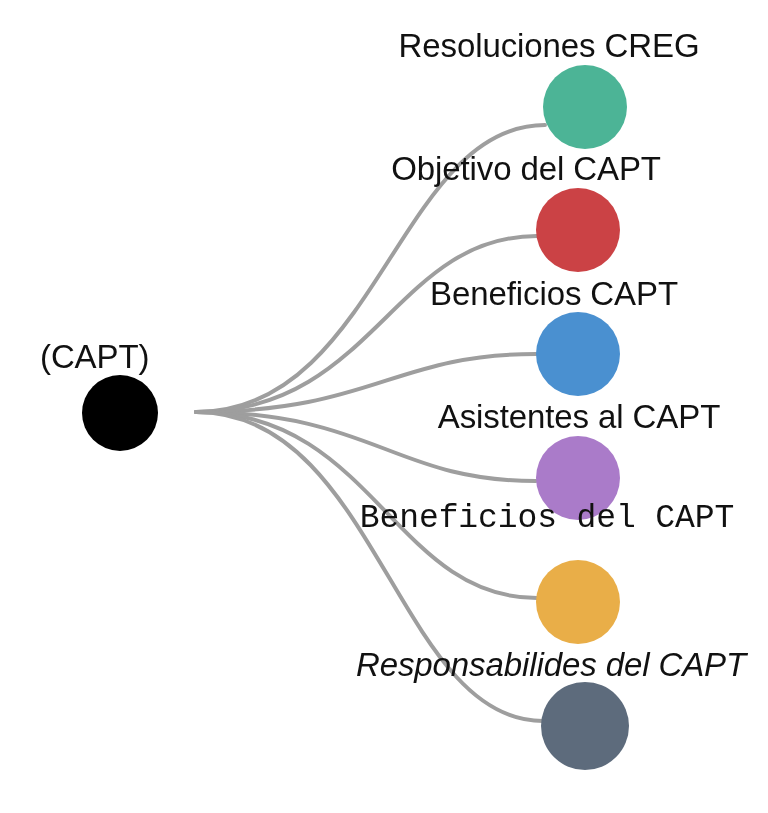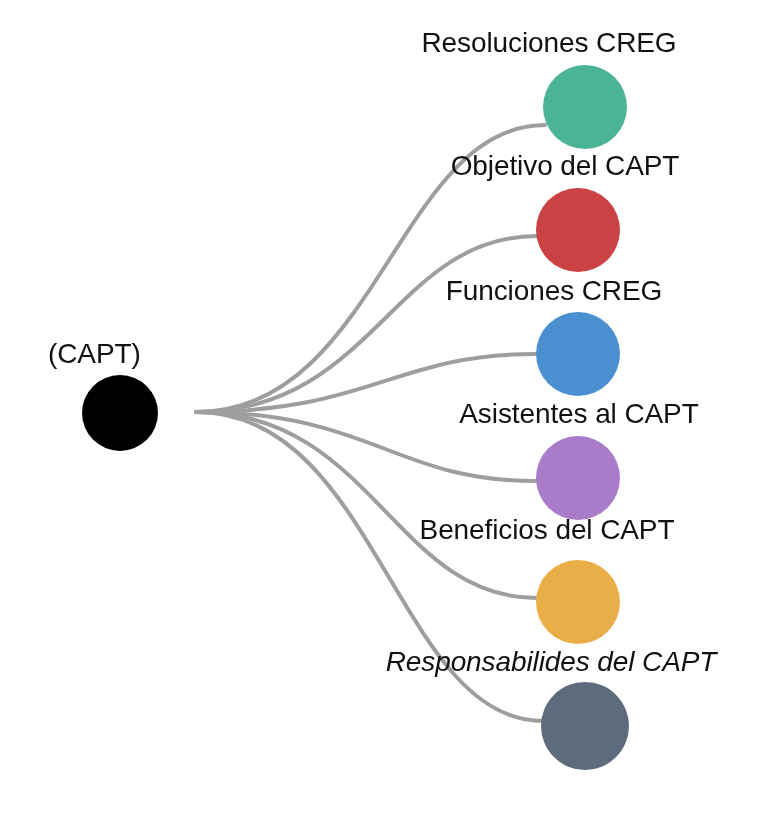--- a/index.html
+++ b/index.html
@@ -23,21 +23,21 @@
     position: absolute;
     top: 0;
     left: 0;
     width: 768px;
     height: 813px;
     display: block;
   }
   .node-label {
     position: absolute;
     font-family: "Liberation Sans", sans-serif;
-    font-size: 28px;
+    font-size: 33px;
     font-weight: 400;
     color: #111111;
     white-space: nowrap;
     letter-spacing: -0.1px;
     line-height: 1;
     -webkit-font-smoothing: antialiased;
   }
   .node-label.center-anchor {
     transform: translateX(-50%);
   }
@@ -60,24 +60,24 @@
         <circle cx="120" cy="413" r="38" fill="#000000"></circle>
         <circle cx="585" cy="107" r="42" fill="#4CB496"></circle>
         <circle cx="578" cy="230" r="42" fill="#CB4245"></circle>
         <circle cx="578" cy="354" r="42" fill="#4A90D0"></circle>
         <circle cx="578" cy="478" r="42" fill="#AA7BC9"></circle>
         <circle cx="578" cy="602" r="42" fill="#E9AE48"></circle>
         <circle cx="585" cy="726" r="44" fill="#5D6B7C"></circle>
       </g>
   </svg>
 
-  <div class="node-label" id="root-label" style="left: 48px; top: 340px;">(CAPT)</div>
+  <div class="node-label" id="root-label" style="left: 40px; top: 340px;">(CAPT)</div>
 
   <div id="labels-layer">
       <div class="node-label center-anchor" style="left: 549px; top: 29px;">Resoluciones CREG</div>
-      <div class="node-label center-anchor" style="left: 565px; top: 152px;">Objetivo del CAPT</div>
-      <div class="node-label center-anchor" style="left: 554px; top: 277px;">Funciones CREG</div>
+      <div class="node-label center-anchor" style="left: 526px; top: 152px;">Objetivo del CAPT</div>
+      <div class="node-label center-anchor" style="left: 554px; top: 277px;">Beneficios CAPT</div>
       <div class="node-label center-anchor" style="left: 549px; top: 400px; margin-left: 30px;">Asistentes al CAPT</div>
-      <div class="node-label center-anchor" style="left: 547px; top: 516px;">Beneficios del CAPT</div>
+      <div class="node-label center-anchor" style="left: 547px; top: 502px; font-family: Liberation Mono, monospace;">Beneficios del CAPT</div>
       <div class="node-label center-anchor" style="left: 551px; top: 648px; font-style: italic;">Responsabilides del CAPT</div>
     </div>
 
 </div>
 
 </body></html>

